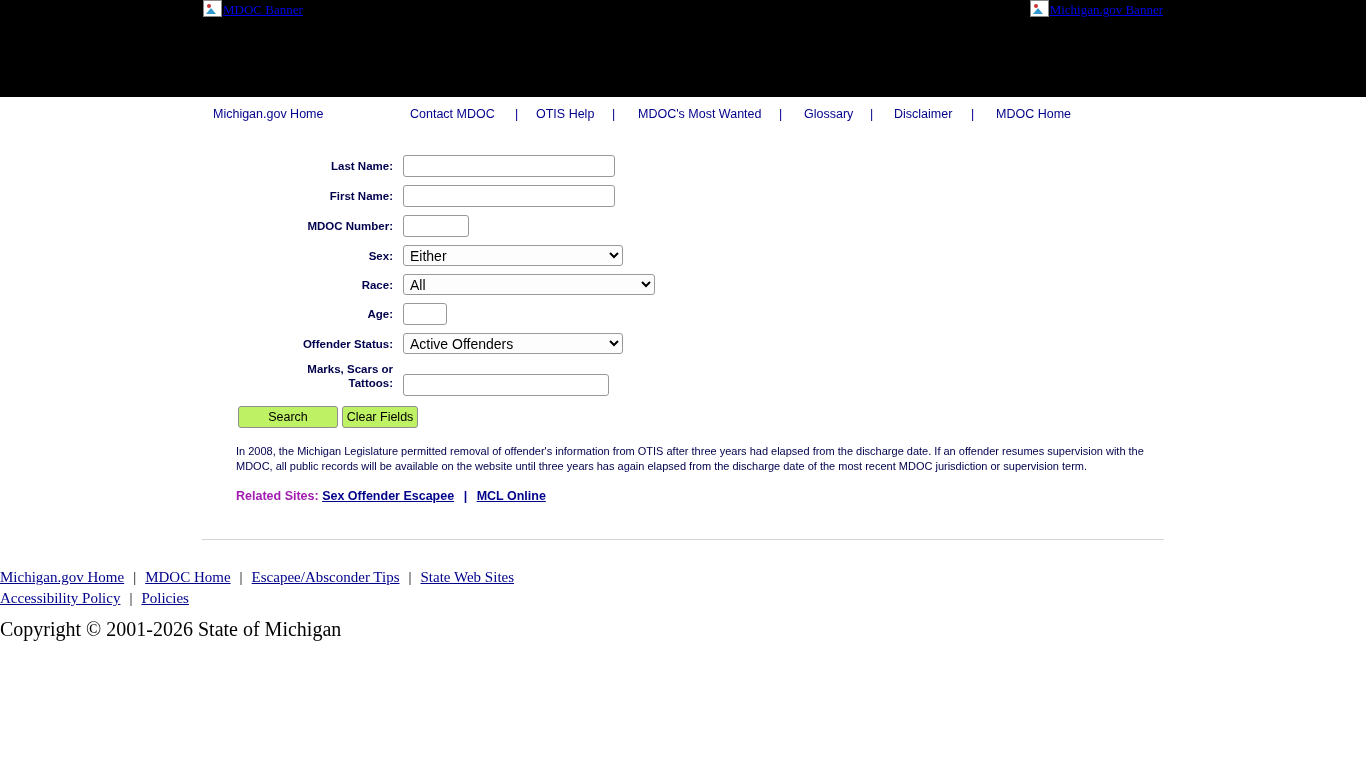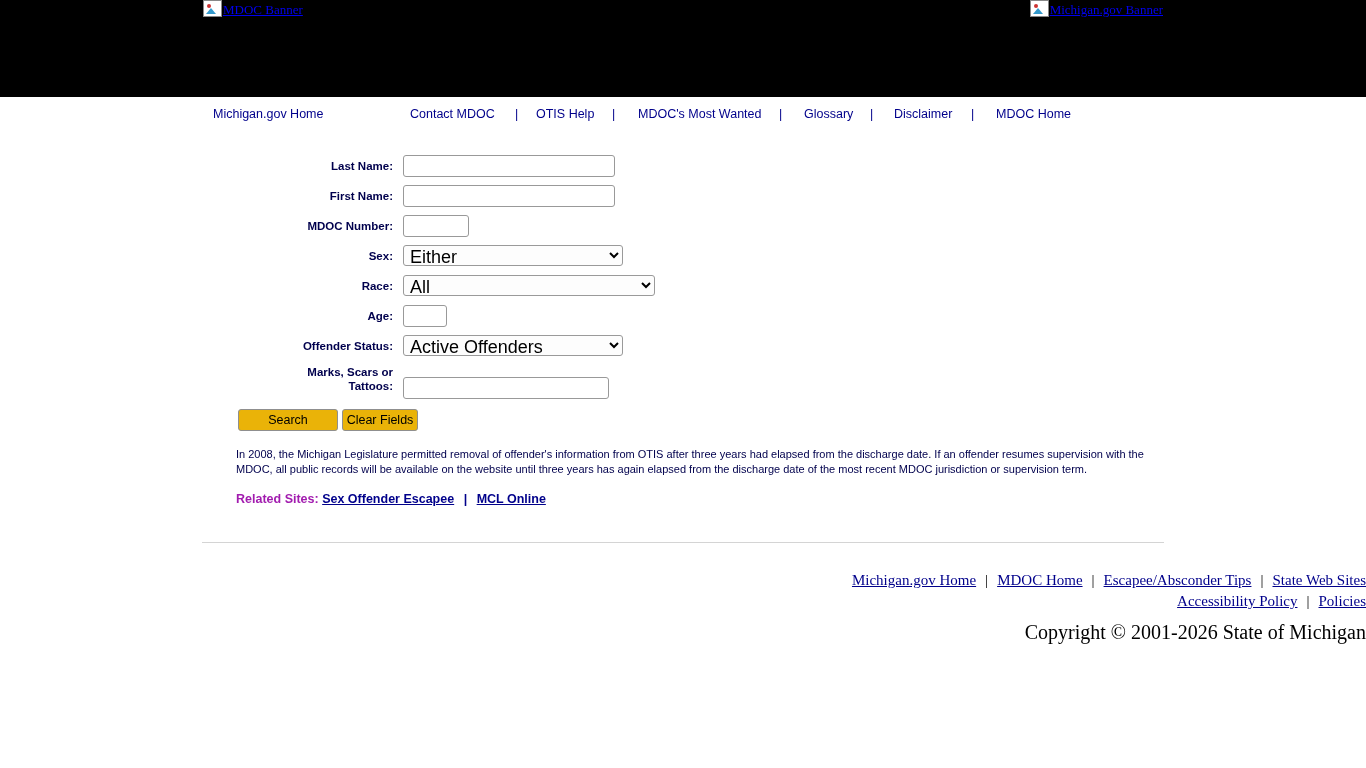--- a/index.html
+++ b/index.html
@@ -120,41 +120,41 @@
     height: 22px;
   }
   .w-lastname { width: 212px; }
   .w-firstname { width: 212px; }
   .w-mdoc { width: 66px; }
   .w-age { width: 44px; }
   .w-marks { width: 206px; }
 
   .form-field select {
     font-family: "Liberation Sans", sans-serif;
-    font-size: 18px;
+    font-size: 14px;
     height: 21px;
     border: 1px solid #9a9a9a;
     border-radius: 3px;
     background: #fdfdfd;
     padding-left: 2px;
     box-sizing: border-box;
   }
   .w-sex { width: 220px; }
   .w-race { width: 252px; }
   .w-status { width: 220px; }
 
   .buttons-row {
     display: flex;
     margin-top: 10px;
     margin-left: 35px;
   }
   .btn {
     font-family: "Liberation Sans", sans-serif;
     font-size: 12.5px;
-    background: #eab308;
+    background: #bef264;
     border: 1px solid #8f8f8f;
     border-radius: 3px;
     padding: 3px 0;
     cursor: pointer;
     color: #000;
   }
   #search-button { width: 100px; margin-right: 4px; font-weight: normal; }
   #clear-button { width: 76px; }
 
   .disclaimer {
@@ -184,21 +184,21 @@
     border: none;
     border-top: 1px solid #d4d4d4;
     margin: 36px 0 0 0;
     width: 962px;
     margin-left: auto;
     margin-right: auto;
   }
 
   
   .footer {
-    text-align: right;
+    text-align: left;
     margin-top: 28px;
     font-family: "Liberation Serif", serif;
   }
   .footer a {
     color: #00008b;
     text-decoration: underline;
     font-size: 15px;
   }
   .footer .sep { color: #000; font-size: 15px; margin: 0 5px; }
   .footer .line2 { margin-top: 3px; }

